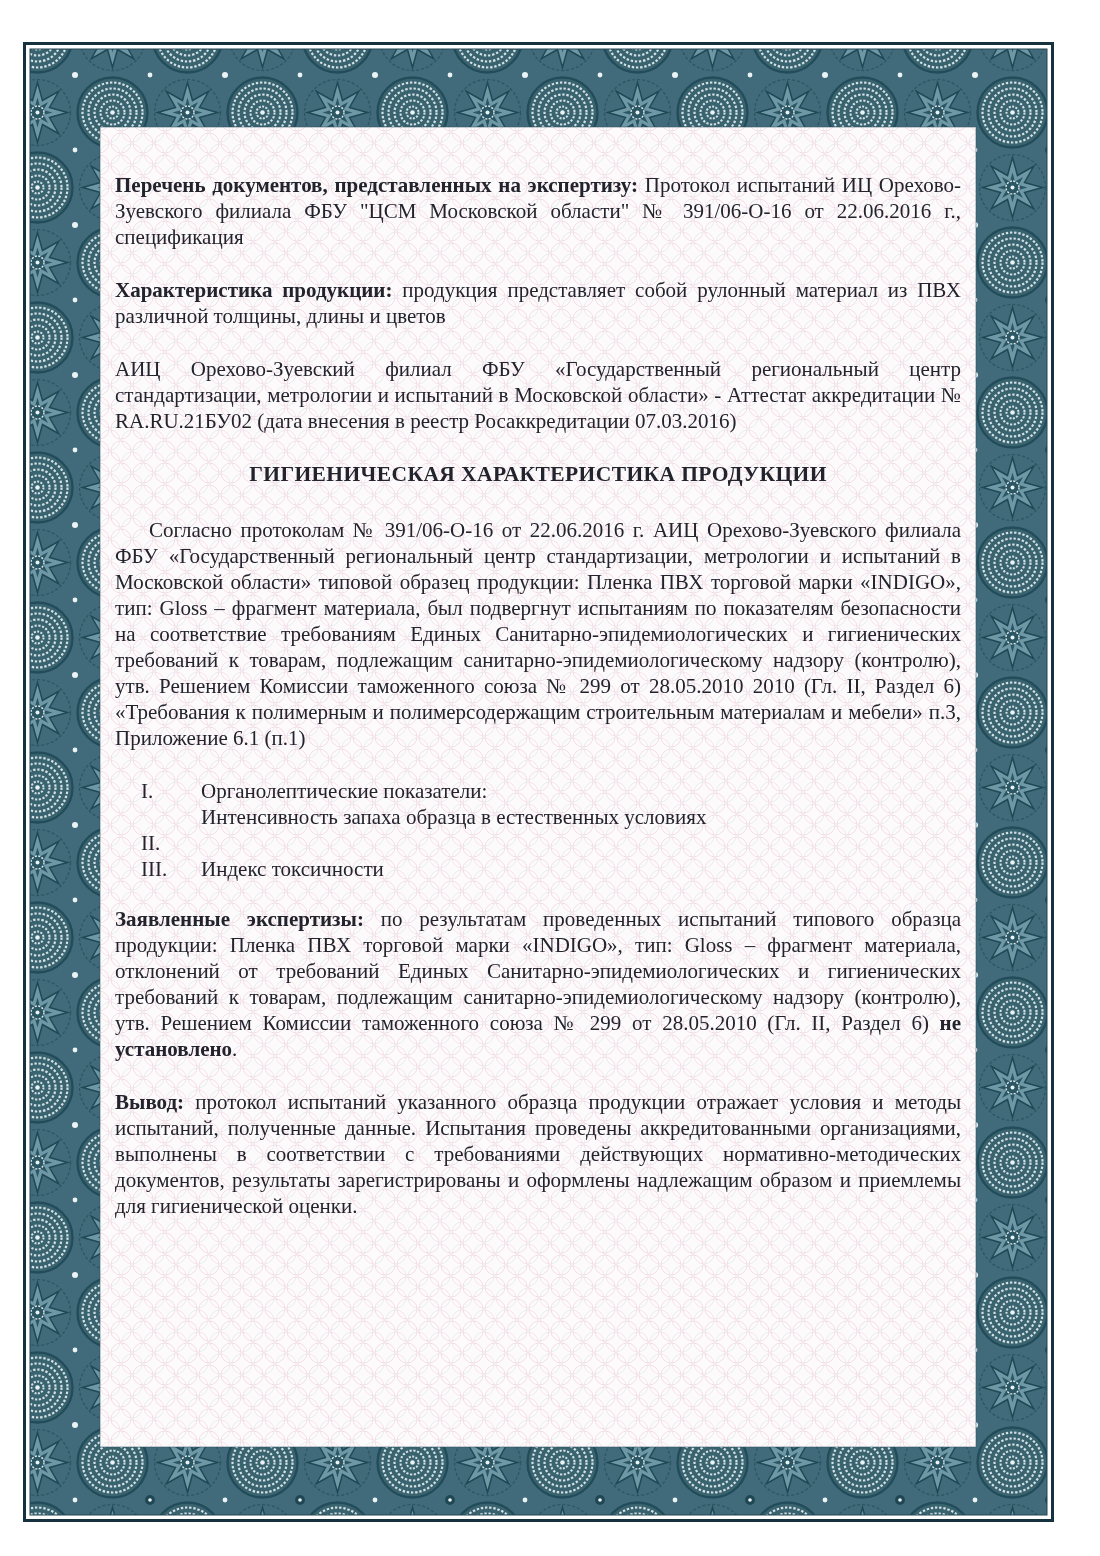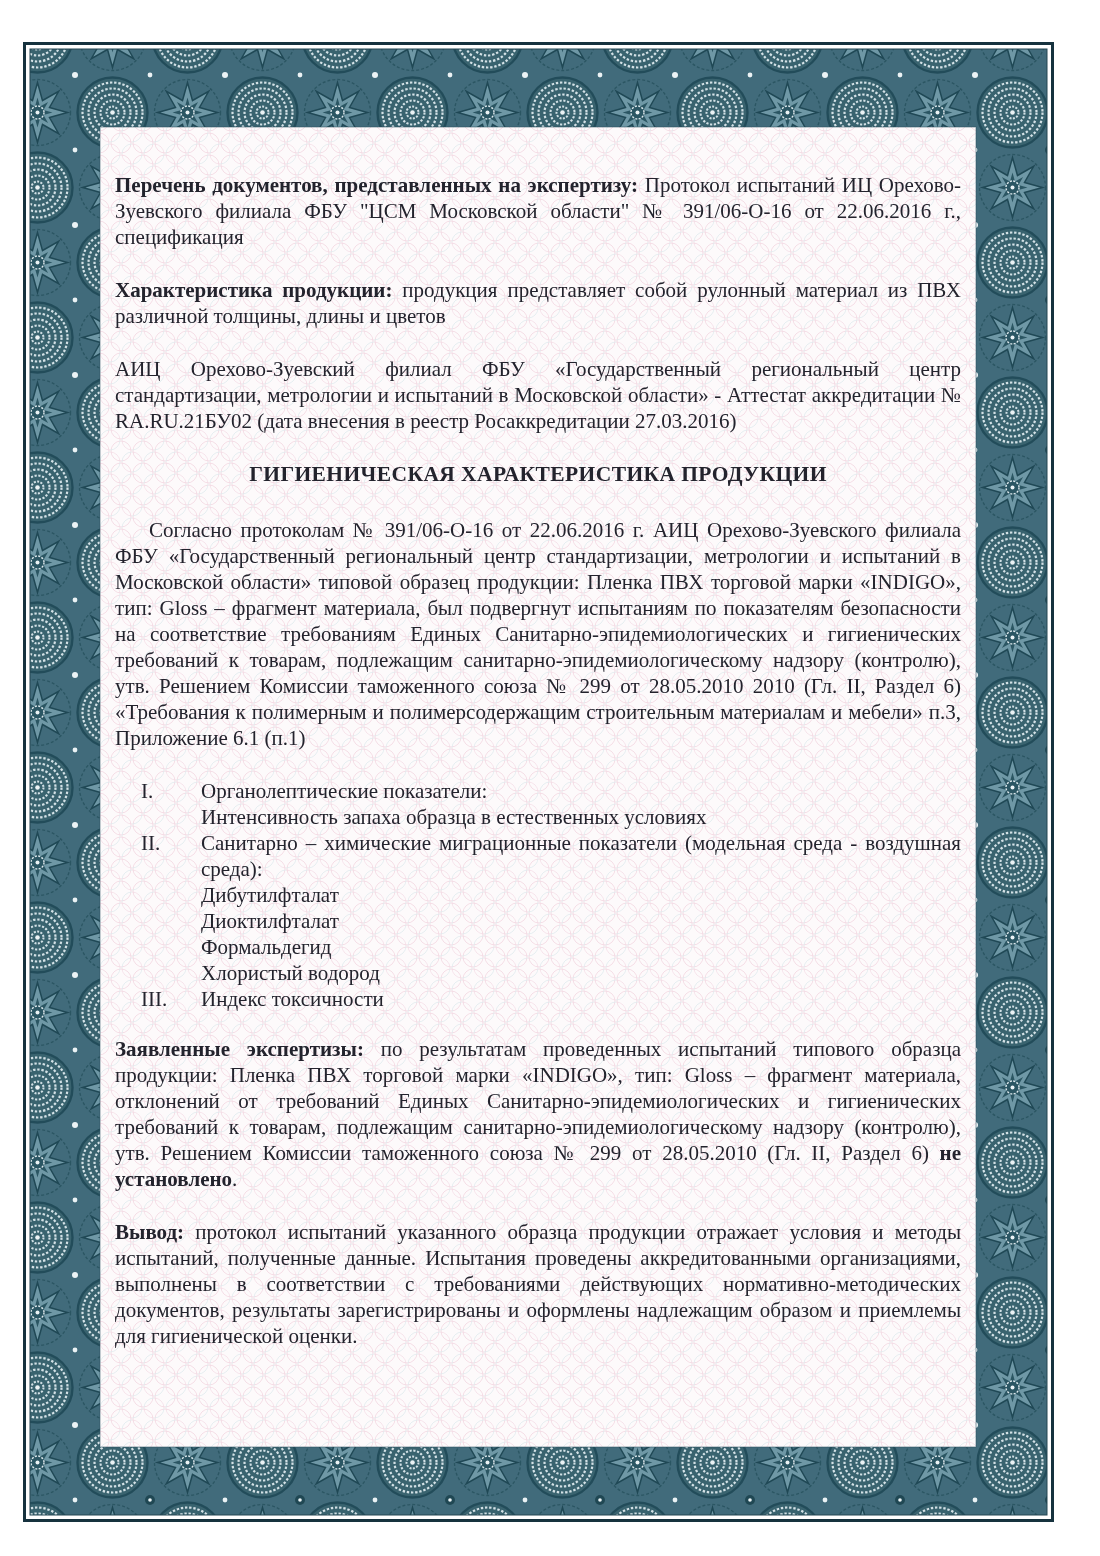--- a/index.html
+++ b/index.html
@@ -128,44 +128,37 @@
       <b class="lead">Перечень документов, представленных на экспертизу:</b>
       <span>Протокол испытаний ИЦ Орехово-Зуевского филиала ФБУ "ЦСМ Московской области" № 391/06-О-16 от 22.06.2016 г., спецификация</span>
     </p>
 
     <p class="para">
       <b class="lead">Характеристика продукции:</b>
       <span>продукция представляет собой рулонный материал из ПВХ различной толщины, длины и цветов</span>
     </p>
 
     <p class="para">
-      <span>АИЦ Орехово-Зуевский филиал ФБУ «Государственный региональный центр стандартизации, метрологии и испытаний в Московской области» - Аттестат аккредитации № RA.RU.21БУ02 (дата внесения в реестр Росаккредитации 27.03.2016)</span>
+      <span>АИЦ Орехово-Зуевский филиал ФБУ «Государственный региональный центр стандартизации, метрологии и испытаний в Московской области» - Аттестат аккредитации № RA.RU.21БУ02 (дата внесения в реестр Росаккредитации 07.03.2016)</span>
     </p>
 
     <h2 class="heading">ГИГИЕНИЧЕСКАЯ ХАРАКТЕРИСТИКА ПРОДУКЦИИ</h2>
 
     <p class="para indent">Согласно протоколам № 391/06-О-16 от 22.06.2016 г. АИЦ Орехово-Зуевского филиала ФБУ «Государственный региональный центр стандартизации, метрологии и испытаний в Московской области» типовой образец продукции: Пленка ПВХ торговой марки «INDIGO», тип: Gloss – фрагмент материала, был подвергнут испытаниям по показателям безопасности на соответствие требованиям Единых Санитарно-эпидемиологических и гигиенических требований к товарам, подлежащим санитарно-эпидемиологическому надзору (контролю), утв. Решением Комиссии таможенного союза № 299 от 28.05.2010 2010 (Гл. II, Раздел 6) «Требования к полимерным и полимерсодержащим строительным материалам и мебели» п.3, Приложение 6.1 (п.1)</p>
 
     <div class="ind-list">
       <div class="li">
         <span class="num">I.</span>
         <div class="li-body">
           <div>Органолептические показатели:</div>
           <div>Интенсивность запаха образца в естественных условиях</div>
         </div>
       </div>
       <div class="li">
         <span class="num">II.</span>
-        <div class="li-body">
-          <div>Санитарно – химические миграционные показатели (модельная среда - воздушная среда):</div>
-          <div>Дибутилфталат</div>
-          <div>Диоктилфталат</div>
-          <div>Формальдегид</div>
-          <div>Хлористый водород</div>
-        </div>
       </div>
       <div class="li">
         <span class="num">III.</span>
         <div class="li-body">
           <div>Индекс токсичности</div>
         </div>
       </div>
     </div>
 
     <p class="para">

